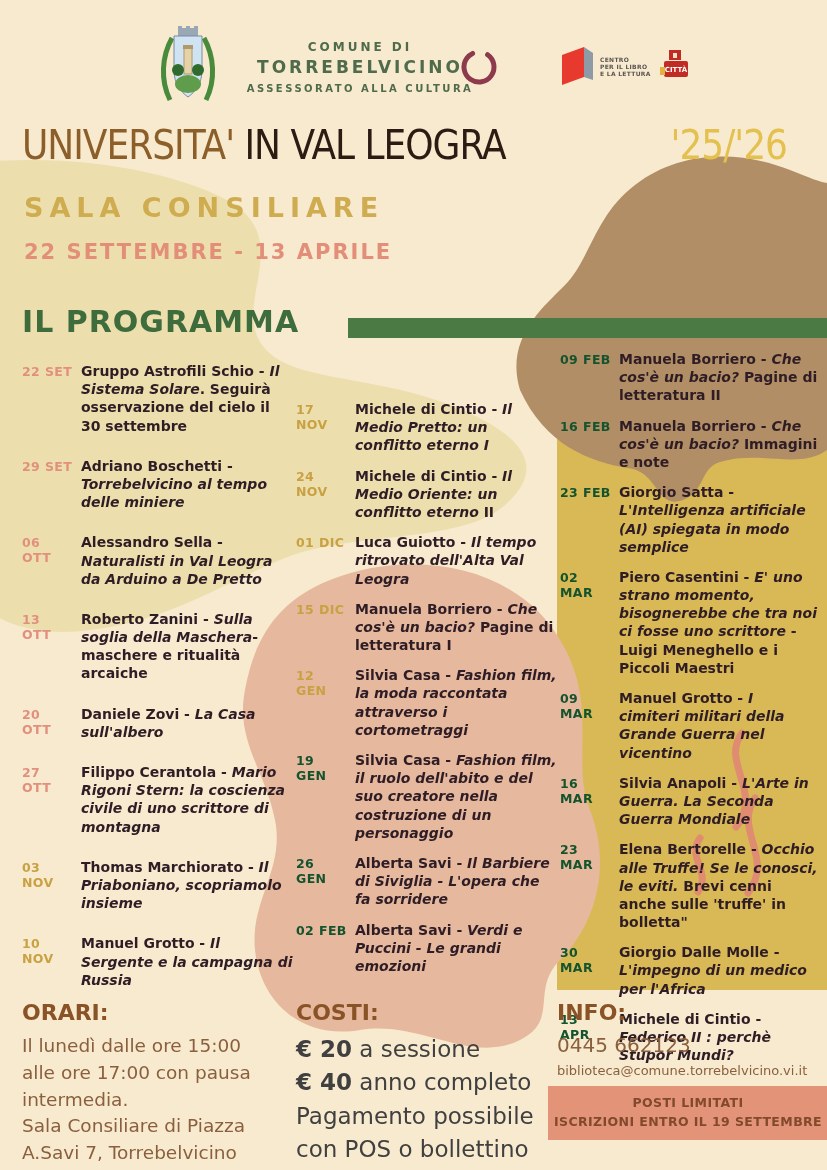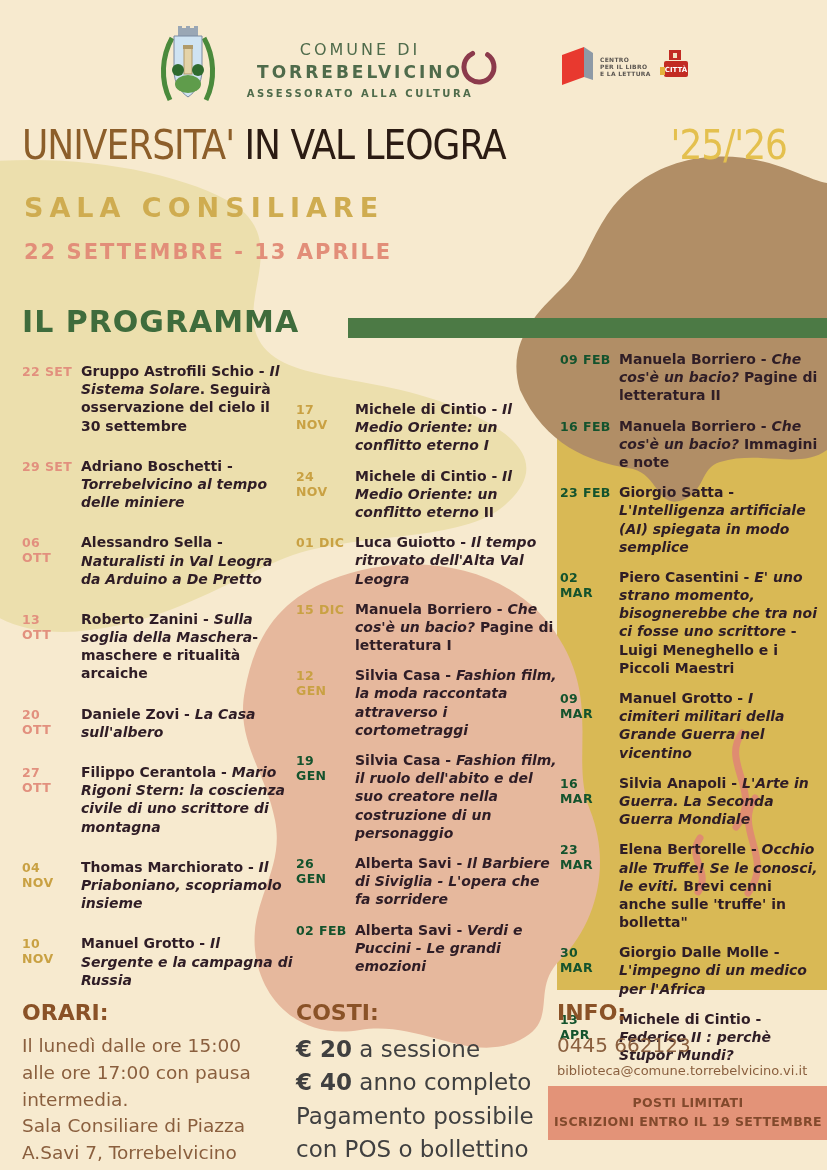--- a/index.html
+++ b/index.html
@@ -2,21 +2,21 @@
 <html><head>
 <meta charset="utf-8">
 <style>
   html,body{margin:0;padding:0;}
   body{font-family:"DejaVu Sans","Liberation Sans",sans-serif;}
   .page{position:relative;width:827px;height:1170px;background:#F7EACF;overflow:hidden;}
   .bg{position:absolute;left:0;top:0;width:827px;height:1170px;}
   
   .crest{position:absolute;left:160px;top:26px;}
   .muni{position:absolute;left:245px;top:40px;width:230px;text-align:center;color:#4F6B4B;}
-  .muni .l1{font-size:16px;font-weight:400;letter-spacing:3px;}
+  .muni .l1{font-size:12px;font-weight:700;letter-spacing:3px;}
   .muni .l2{font-size:17px;font-weight:700;letter-spacing:3px;margin-top:3px;}
   .muni .l3{font-size:10px;font-weight:700;letter-spacing:2.5px;margin-top:6px;}
   .enso{position:absolute;left:458px;top:46px;}
   .booklogo{position:absolute;left:560px;top:46px;display:flex;align-items:center;gap:4px;}
   .booktext{font-size:6px;line-height:7px;font-weight:700;color:#5a5550;letter-spacing:.3px;}
   .cittalogo{position:absolute;left:660px;top:50px;text-align:center;}
   
   .title{position:absolute;left:22px;top:122px;width:765px;display:flex;align-items:baseline;
          font-size:40px;font-weight:400;letter-spacing:-1px;font-stretch:condensed;white-space:pre;}
   .t1{color:#8C5E2A;} .t2{color:#2B1B13;} .t3{color:#E4C04E;margin-left:auto;}
@@ -146,32 +146,32 @@
       </div>
       <div class="entry">
         <div class="date salmon">20 OTT</div>
         <div class="etext"><span>Daniele Zovi - </span><span class="it">La Casa sull'albero</span></div>
       </div>
       <div class="entry">
         <div class="date salmon">27 OTT</div>
         <div class="etext"><span>Filippo Cerantola - </span><span class="it">Mario Rigoni Stern: la coscienza civile di uno scrittore di montagna</span></div>
       </div>
       <div class="entry">
-        <div class="date gold">04 NOV</div>
+        <div class="date gold">03 NOV</div>
         <div class="etext"><span>Thomas Marchiorato - </span><span class="it">Il Priaboniano, scopriamolo insieme</span></div>
       </div>
       <div class="entry">
         <div class="date gold">10 NOV</div>
         <div class="etext"><span>Manuel Grotto - </span><span class="it">Il Sergente e la campagna di Russia</span></div>
       </div>
     </div>
   <div class="col col2">
       <div class="entry">
         <div class="date gold">17 NOV</div>
-        <div class="etext"><span>Michele di Cintio - </span><span class="it">Il Medio Oriente:  un conflitto eterno I</span></div>
+        <div class="etext"><span>Michele di Cintio - </span><span class="it">Il Medio Pretto:  un conflitto eterno I</span></div>
       </div>
       <div class="entry">
         <div class="date gold">24 NOV</div>
         <div class="etext"><span>Michele di Cintio - </span><span class="it">Il Medio Oriente:  un conflitto eterno</span><span> II</span></div>
       </div>
       <div class="entry">
         <div class="date gold">01 DIC</div>
         <div class="etext"><span>Luca Guiotto - </span><span class="it">Il tempo ritrovato dell'Alta Val Leogra</span></div>
       </div>
       <div class="entry">

